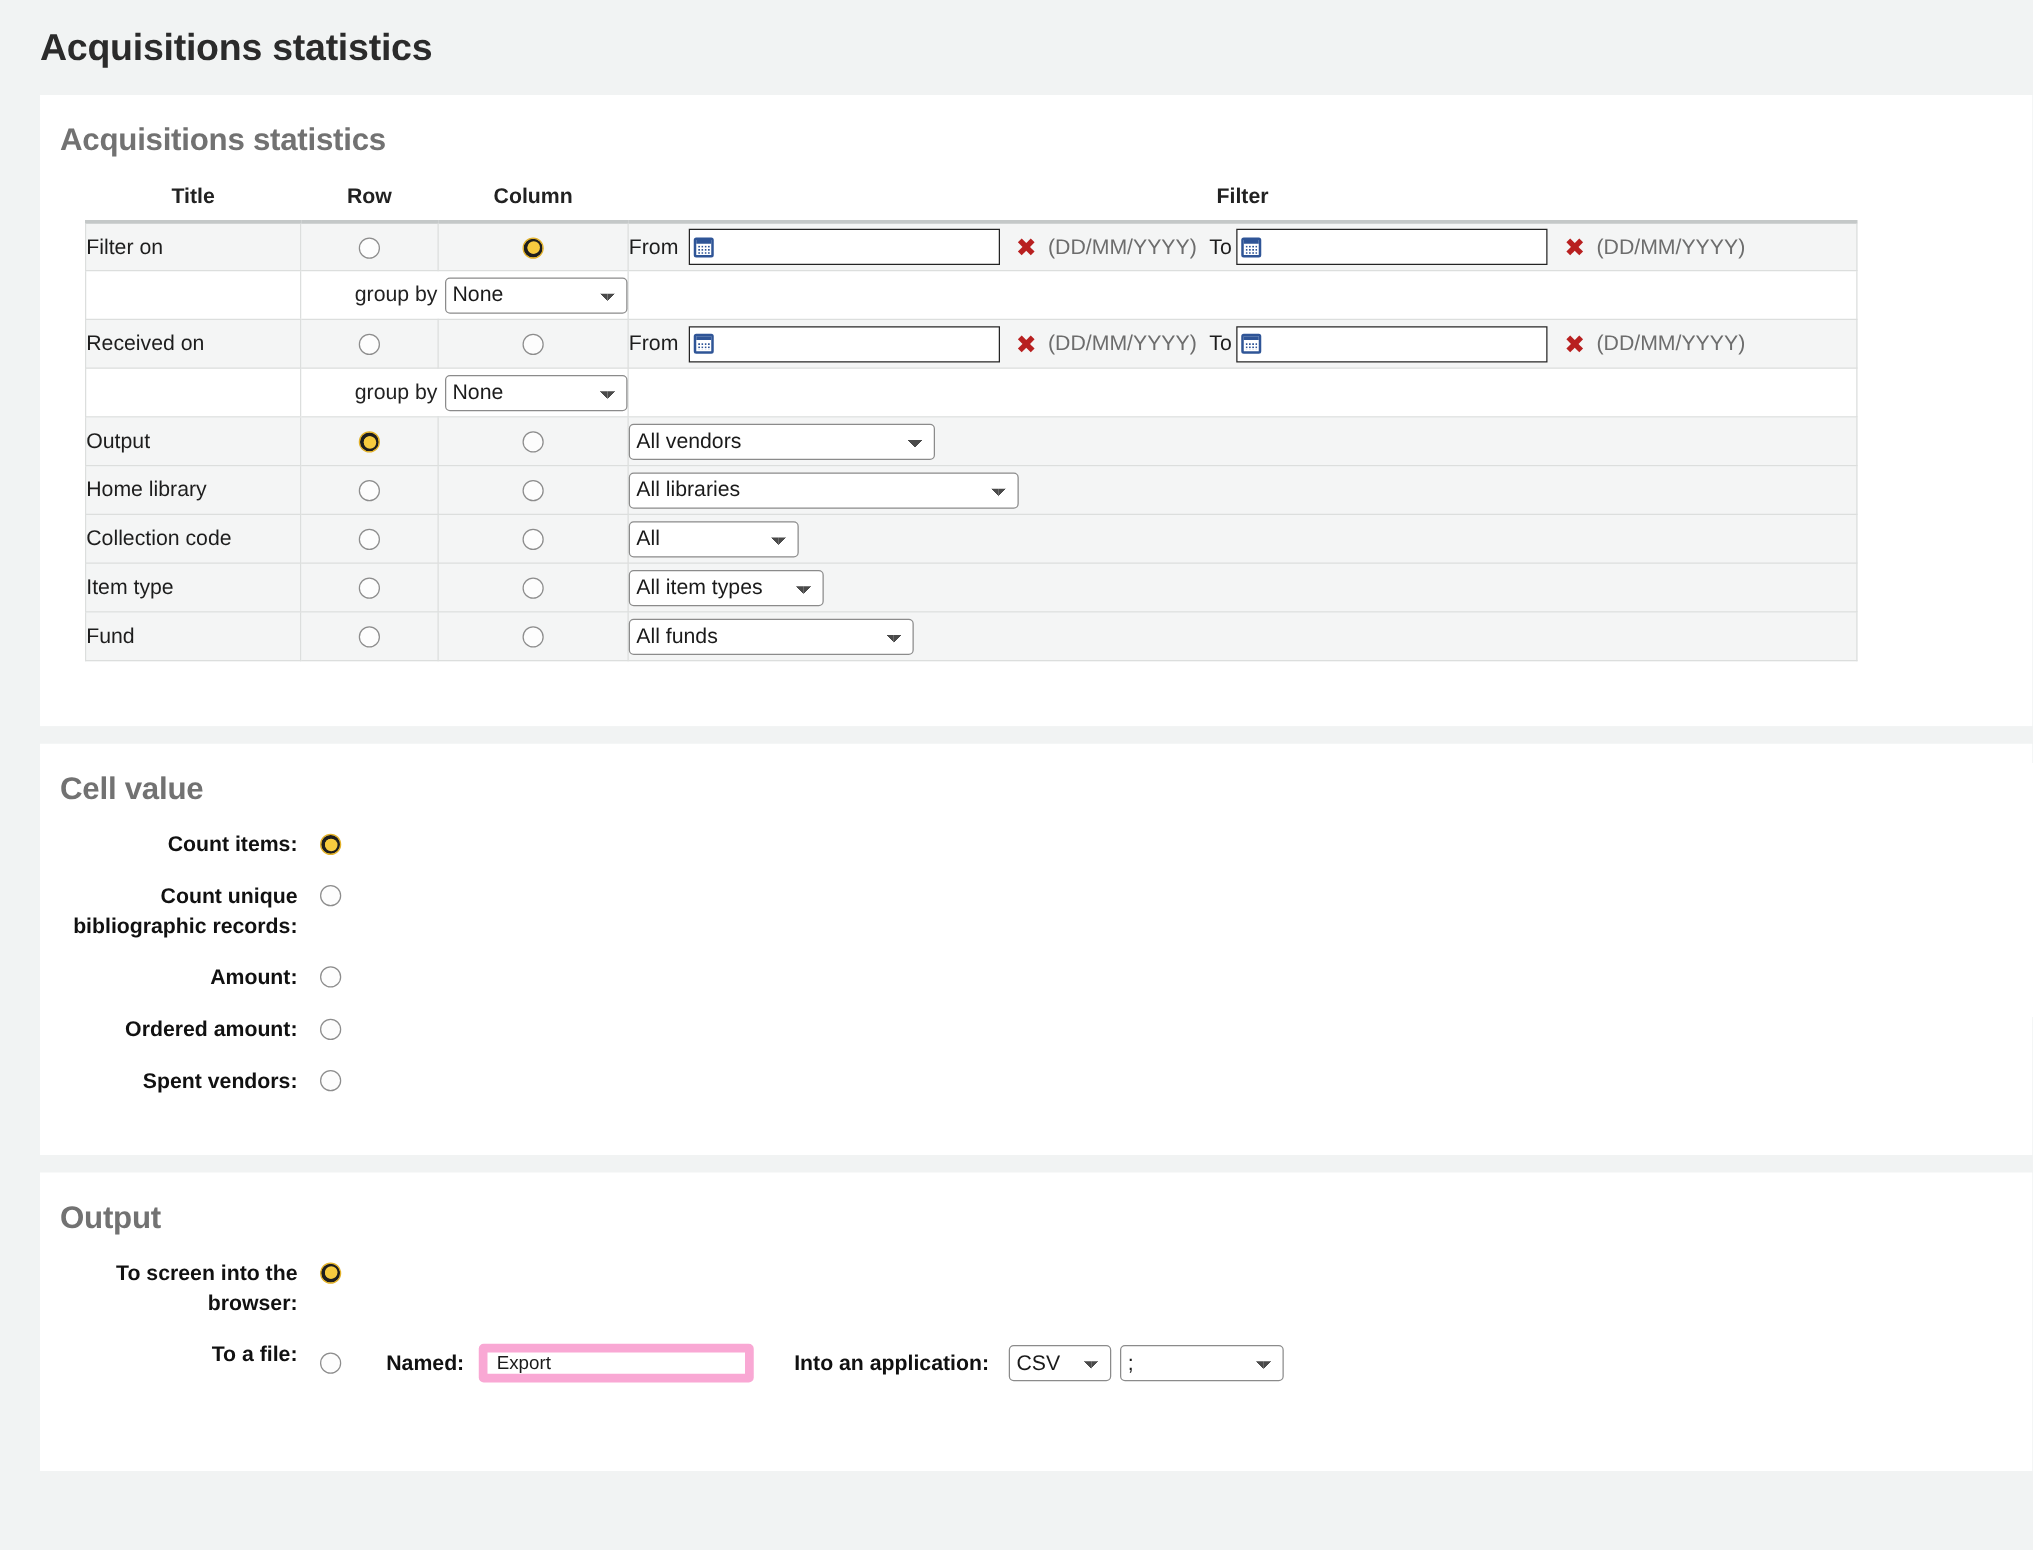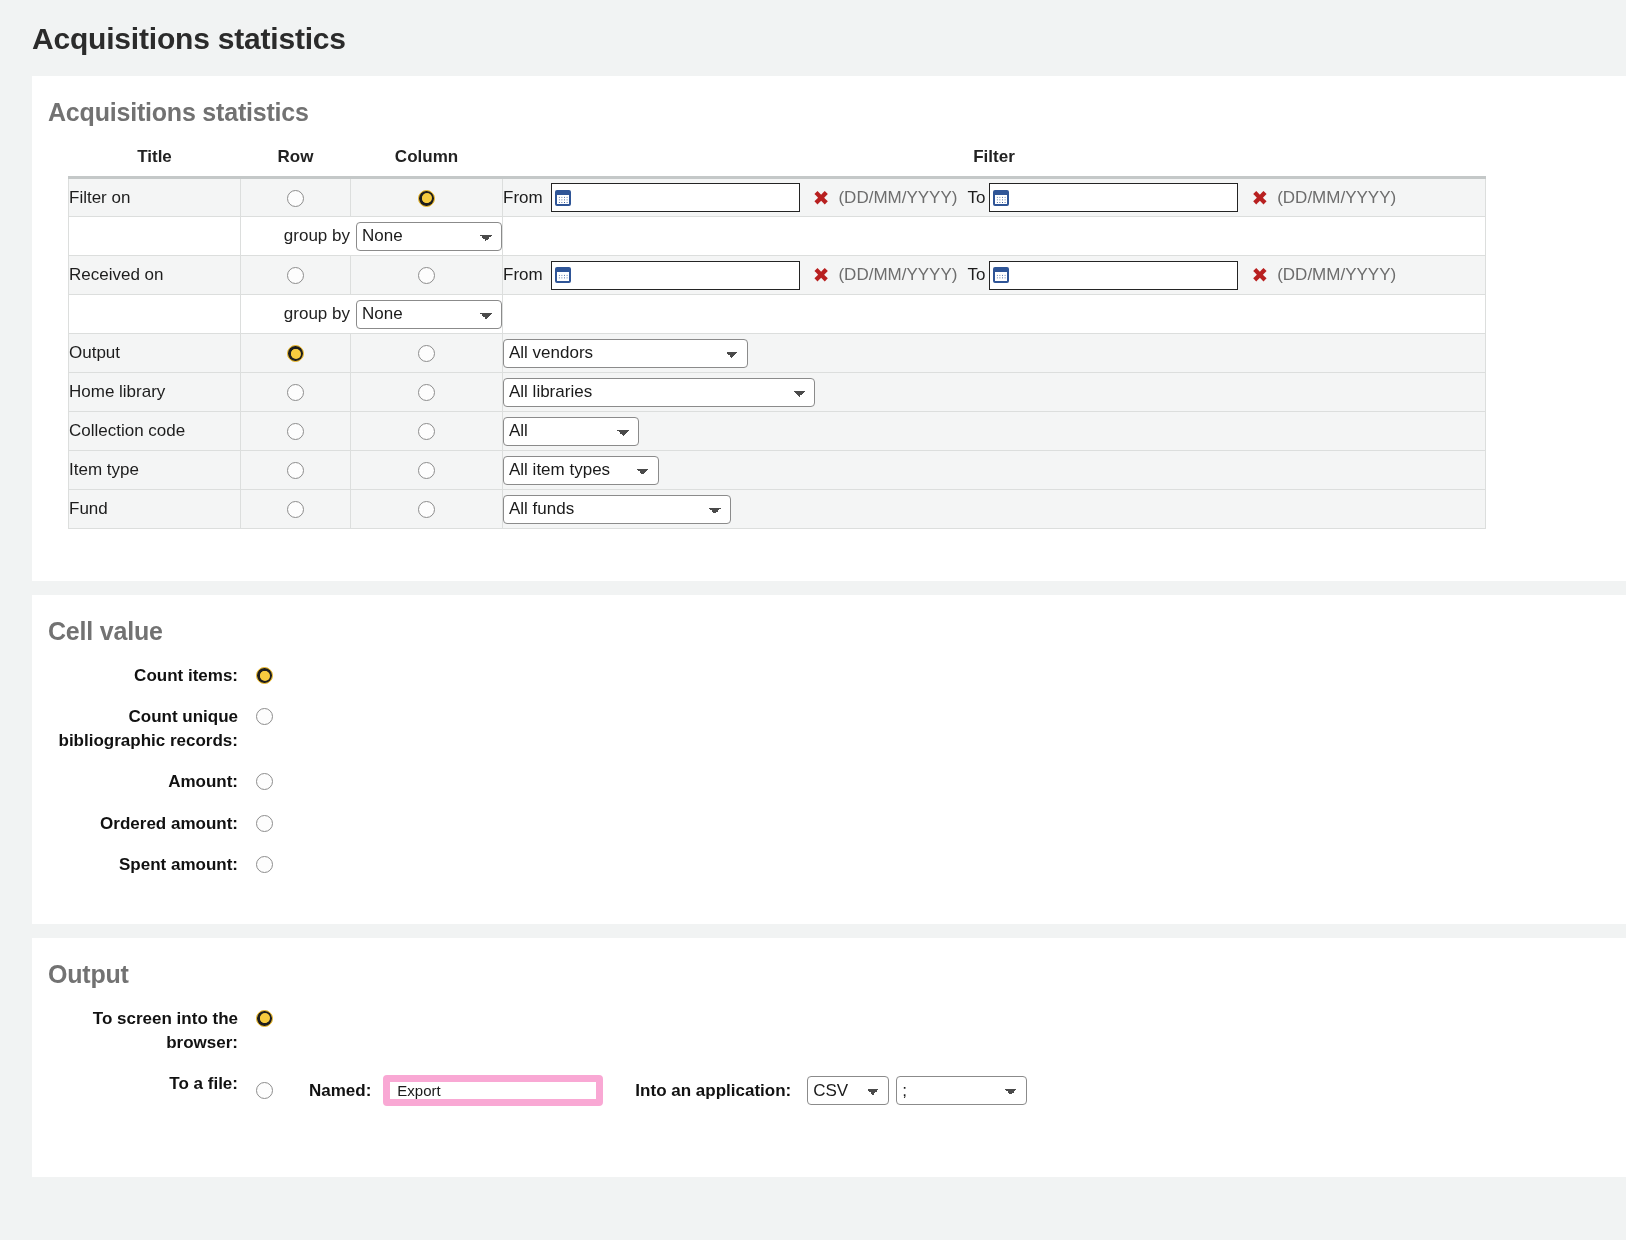--- a/index.html
+++ b/index.html
@@ -457,21 +457,21 @@
       </div>
 
       <div class="frow">
         <div class="flabel">Ordered amount:</div>
         <div class="fctl multiline">
           <span class="radio"></span>
         </div>
       </div>
 
       <div class="frow">
-        <div class="flabel">Spent amount:</div>
+        <div class="flabel">Spent vendors:</div>
         <div class="fctl">
           <span class="radio"></span>
         </div>
       </div>
 
     </div>
   </div>
 
   <div class="panel-gap"></div>
 

